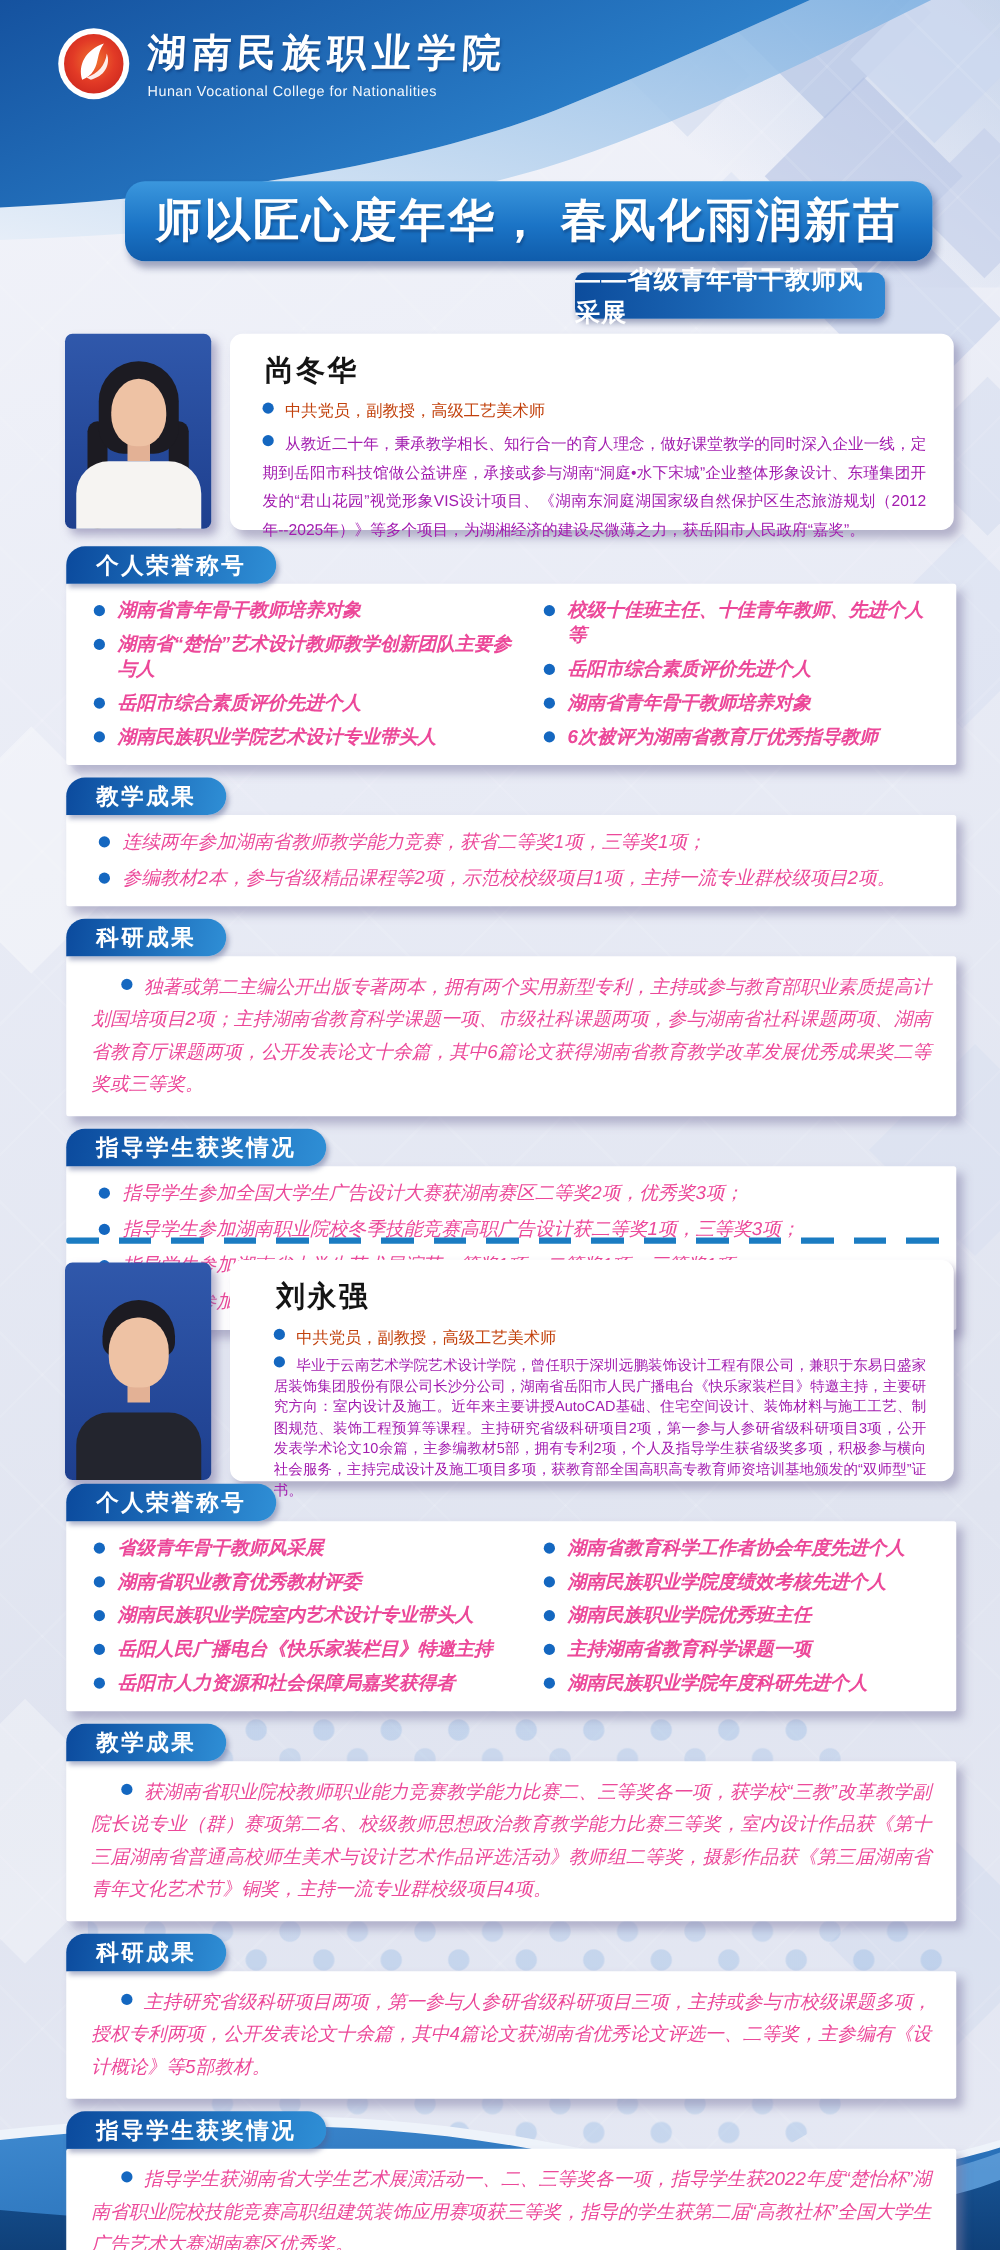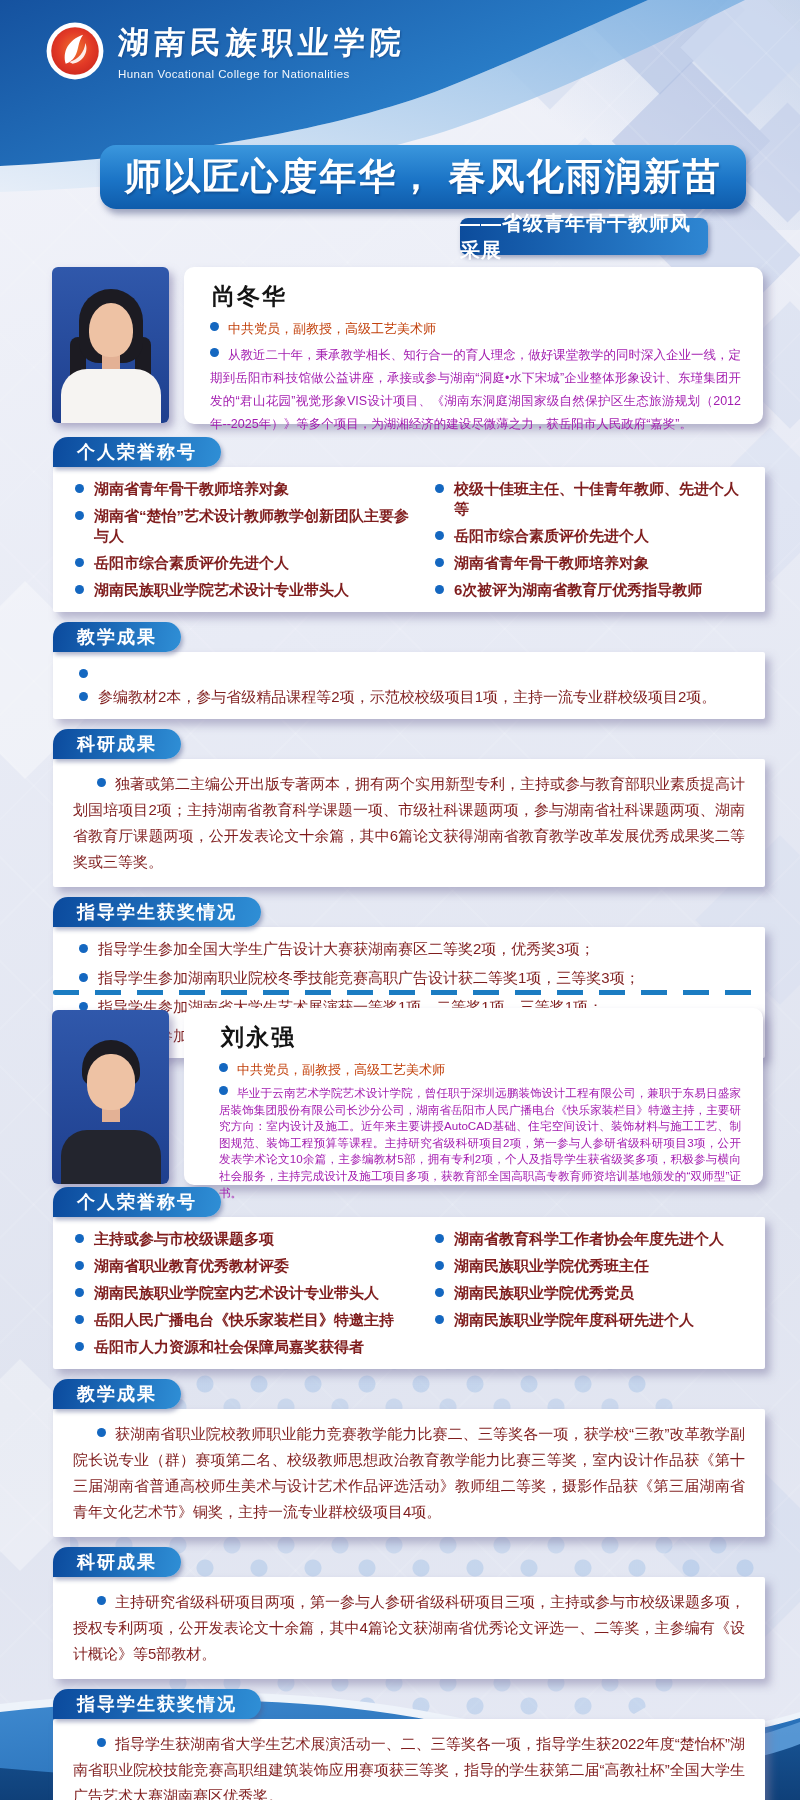--- a/index.html
+++ b/index.html
@@ -82,21 +82,21 @@
 
   
   .flow { position:absolute; left:53px; width:712px; z-index:2; }
   .flow1 { top:437px; } .flow2 { top:1187px; }
   .pill { display:inline-block; height:30px; line-height:30px; padding:0 24px;
     border-radius:15px 15px 15px 0;
     background:linear-gradient(100deg,#0b4a9d 0%, #2f8fd6 100%);
     color:#fff; font-size:18px; font-weight:700; letter-spacing:2px;
     box-shadow:2px 3px 4px rgba(80,90,140,.45); position:relative; z-index:2; }
   .card { background:#fff; box-shadow:5px 6px 8px rgba(130,125,165,.5); border-radius:2px;
-    position:relative; z-index:1; padding:12px 20px; color:#7f1d1d; }
+    position:relative; z-index:1; padding:12px 20px; color:#ec4899;font-style:italic; }
   .mt { margin-top:10px; }
   .honors-grid { display:flex; }
   .hcol { display:flex; flex-direction:column; }
   .hcol-l { width:360px; padding-right:14px; }
   .hcol-r { flex:1; }
   .hrow { display:flex; align-items:flex-start; margin-bottom:7px; font-size:15px; font-weight:600; line-height:20px; }
   .hrow:last-child { margin-bottom:0; }
   .hrow .b { margin:5px 10px 0 2px; }
   .arow { display:flex; align-items:flex-start; font-size:15px; line-height:20px; margin-bottom:9px; }
   .arow:last-child { margin-bottom:0; }
@@ -226,20 +226,21 @@
               <span>6次被评为湖南省教育厅优秀指导教师</span>
             </div>
         </div>
       </div>
     </div>
 
     <div class="pill mt">教学成果</div>
     <div class="card">
       <div class="arow">
           <span class="b"></span>
+          <span>连续两年参加湖南省教师教学能力竞赛，获省二等奖1项，三等奖1项；</span>
         </div>
       <div class="arow">
           <span class="b"></span>
           <span>参编教材2本，参与省级精品课程等2项，示范校校级项目1项，主持一流专业群校级项目2项。</span>
         </div>
     </div>
 
     <div class="pill mt">科研成果</div>
     <div class="card">
       <div class="para"><span class="b inline"></span><span>独著或第二主编公开出版专著两本，拥有两个实用新型专利，主持或参与教育部职业素质提高计划国培项目2项；主持湖南省教育科学课题一项、市级社科课题两项，参与湖南省社科课题两项、湖南省教育厅课题两项，公开发表论文十余篇，其中6篇论文获得湖南省教育教学改革发展优秀成果奖二等奖或三等奖。</span></div>
@@ -281,21 +282,21 @@
     <div class="bio"><span class="b inline"></span><span>毕业于云南艺术学院艺术设计学院，曾任职于深圳远鹏装饰设计工程有限公司，兼职于东易日盛家居装饰集团股份有限公司长沙分公司，湖南省岳阳市人民广播电台《快乐家装栏目》特邀主持，主要研究方向：室内设计及施工。近年来主要讲授AutoCAD基础、住宅空间设计、装饰材料与施工工艺、制图规范、装饰工程预算等课程。主持研究省级科研项目2项，第一参与人参研省级科研项目3项，公开发表学术论文10余篇，主参编教材5部，拥有专利2项，个人及指导学生获省级奖多项，积极参与横向社会服务，主持完成设计及施工项目多项，获教育部全国高职高专教育师资培训基地颁发的“双师型”证书。</span></div>
   </div>
 
   <div class="flow flow2">
     <div class="pill">个人荣誉称号</div>
     <div class="card">
       <div class="honors-grid">
         <div class="hcol hcol-l">
           <div class="hrow">
               <span class="b"></span>
-              <span>主持或参与市校级课题多项</span>
+              <span>省级青年骨干教师风采展</span>
             </div>
           <div class="hrow">
               <span class="b"></span>
               <span>湖南省职业教育优秀教材评委</span>
             </div>
           <div class="hrow">
               <span class="b"></span>
               <span>湖南民族职业学院室内艺术设计专业带头人</span>
             </div>
           <div class="hrow">
@@ -307,25 +308,29 @@
               <span>岳阳市人力资源和社会保障局嘉奖获得者</span>
             </div>
         </div>
         <div class="hcol hcol-r">
           <div class="hrow">
               <span class="b"></span>
               <span>湖南省教育科学工作者协会年度先进个人</span>
             </div>
           <div class="hrow">
               <span class="b"></span>
+              <span>湖南民族职业学院度绩效考核先进个人</span>
+            </div>
+          <div class="hrow">
+              <span class="b"></span>
               <span>湖南民族职业学院优秀班主任</span>
             </div>
           <div class="hrow">
               <span class="b"></span>
-              <span>湖南民族职业学院优秀党员</span>
+              <span>主持湖南省教育科学课题一项</span>
             </div>
           <div class="hrow">
               <span class="b"></span>
               <span>湖南民族职业学院年度科研先进个人</span>
             </div>
         </div>
       </div>
     </div>
 
     <div class="pill mt">教学成果</div>

